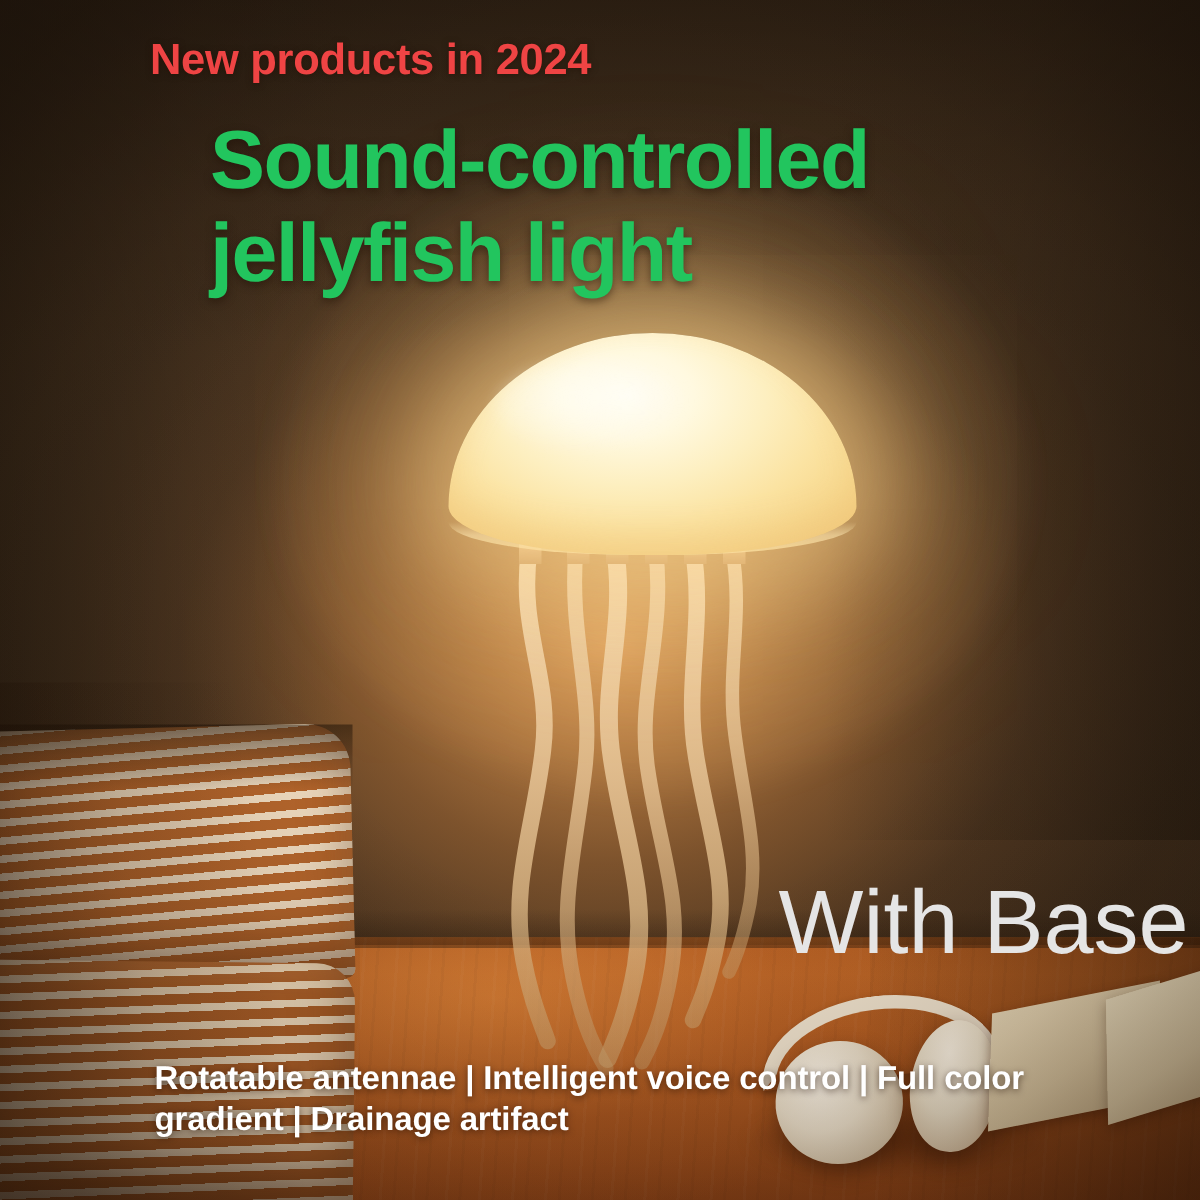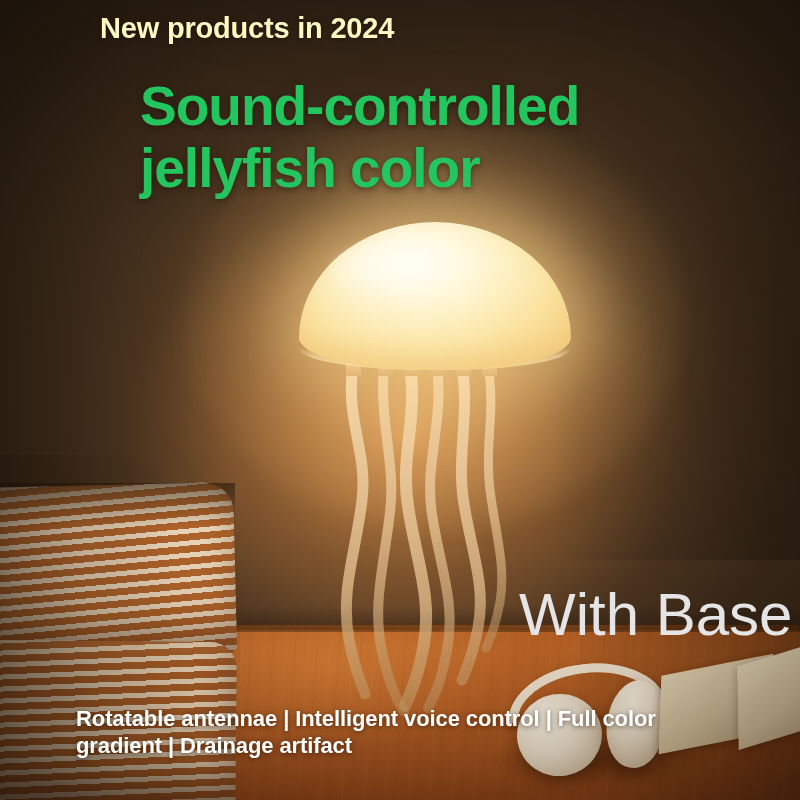--- a/index.html
+++ b/index.html
@@ -210,40 +210,40 @@
   
   .vignette{
     position:absolute; left:0; top:0; width:800px; height:800px;
     background:radial-gradient(ellipse 560px 520px at 420px 400px,
       rgba(0,0,0,0) 40%, rgba(20,10,2,0.16) 72%, rgba(14,7,2,0.40) 100%);
     pointer-events:none;
   }
 
   
   .eyebrow{
-    position:absolute; left:100px; top:12px;
-    font-size:29px; font-weight:bold; color:#fef9c3;
+    position:absolute; left:100px; top:24px;
+    font-size:29px; font-weight:bold; color:#ef4444;
     letter-spacing:-0.2px;
     text-shadow:0 1px 4px rgba(30,14,4,0.55);
     white-space:nowrap;
   }
   .headline{
     position:absolute; left:140px; top:76px;
     font-size:55px; font-weight:bold; color:#22c55e;
     line-height:1.12; letter-spacing:-1px;
     text-shadow:0 2px 6px rgba(30,14,4,0.50);
   }
   .headline .l2{ display:block; }
   .with-base{
     position:absolute; left:519px; top:580px;
     font-size:60px; font-weight:300; color:#e5e5e5;
     letter-spacing:0px; white-space:nowrap;
   }
   .features{
-    position:absolute; left:76px; top:706px;
+    position:absolute; left:103px; top:706px;
     width:660px;
     font-size:22px; font-weight:bold; color:#ffffff;
     line-height:1.22; letter-spacing:-0.1px;
     text-shadow:0 1px 5px rgba(30,12,2,0.60);
   }
 </style>
 </head>
 <body>
 
 <div class="stage">
@@ -320,20 +320,20 @@
     <div class="book-p1"></div>
     <div class="book-p2"></div>
   </div>
 
   <div class="vignette"></div>
 
   <div class="eyebrow">New products in 2024</div>
 
   <div class="headline">
     <span class="l1">Sound-controlled</span>
-    <span class="l2">jellyfish color</span>
+    <span class="l2">jellyfish light</span>
   </div>
 
   <div class="with-base">With Base</div>
 
   <div class="features">Rotatable antennae | Intelligent voice control | Full color gradient | Drainage artifact</div>
 
 </div>
 
 </body></html>

